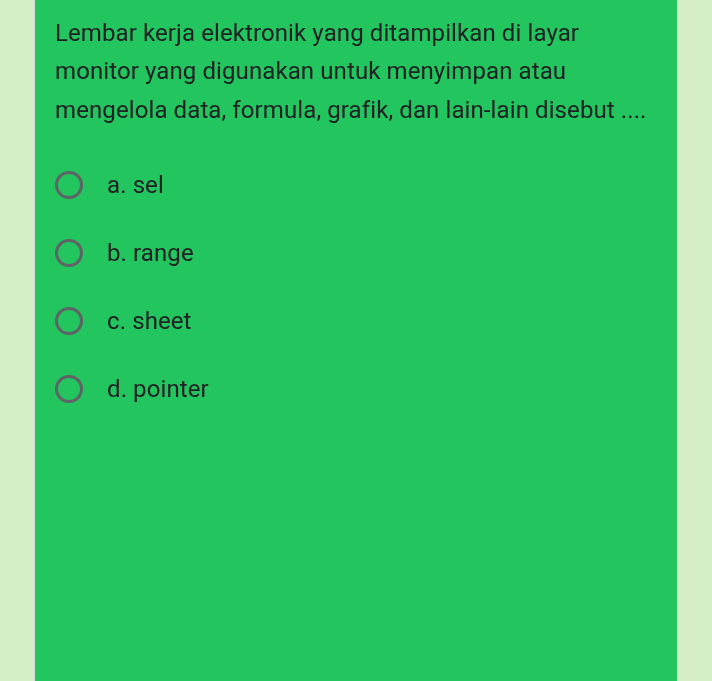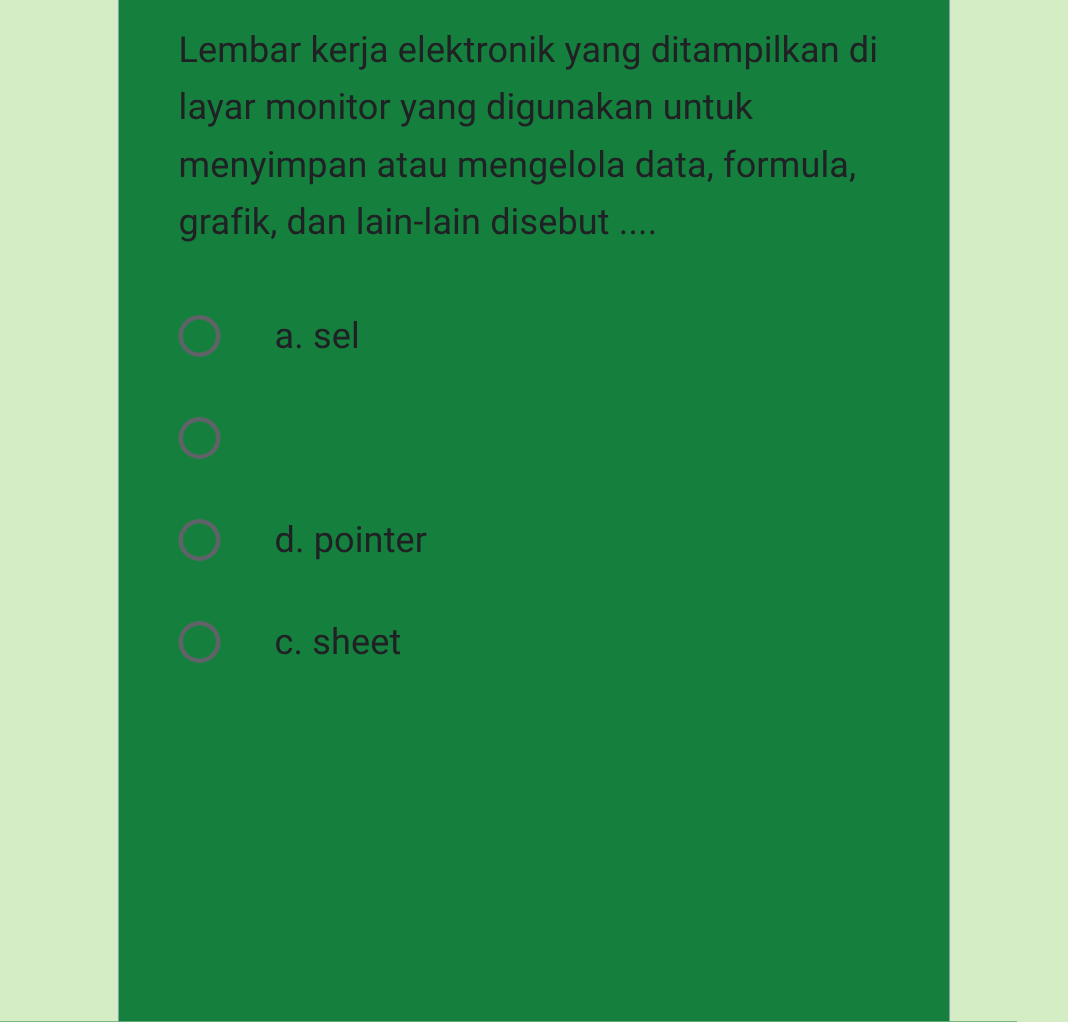--- a/index.html
+++ b/index.html
@@ -9,42 +9,42 @@
     }
     body {
       font-family: 'Roboto', Arial, sans-serif;
       background: #d4edc4;
       width: 712px;
       height: 681px;
       display: flex;
       justify-content: center;
     }
     .card {
-      background: #15803d;
-      width: 556px;
+      background: #22c55e;
+      width: 644px;
       border-left: 1px solid #dadce0;
       border-right: 1px solid #dadce0;
-      padding: 0 24px 24px 40px;
+      padding: 0 24px 24px 20px;
     }
     .question-text {
       font-size: 24px;
       color: #202124;
       line-height: 1.6;
       padding-top: 14px;
       padding-bottom: 30px;
       letter-spacing: 0.1px;
     }
     .options {
       display: flex;
       flex-direction: column;
       gap: 16px;
     }
     .option {
       display: flex;
-      gap: 36px;
+      gap: 24px;
       padding: 12px 0;
       cursor: pointer;
     }
     .radio {
       width: 28px;
       height: 28px;
       border: 3px solid #5f6368;
       border-radius: 50%;
       flex-shrink: 0;
     }
@@ -59,23 +59,24 @@
 
 <div class="card">
   <div class="question-text">Lembar kerja elektronik yang ditampilkan di layar monitor yang digunakan untuk menyimpan atau mengelola data, formula, grafik, dan lain-lain disebut ....</div>
   <div class="options">
     <div class="option">
       <div class="radio"></div>
       <span class="option-label">a. sel</span>
     </div>
     <div class="option">
       <div class="radio"></div>
+      <span class="option-label">b. range</span>
+    </div>
+    <div class="option">
+      <div class="radio"></div>
+      <span class="option-label">c. sheet</span>
     </div>
     <div class="option">
       <div class="radio"></div>
       <span class="option-label">d. pointer</span>
     </div>
-    <div class="option">
-      <div class="radio"></div>
-      <span class="option-label">c. sheet</span>
-    </div>
   </div>
 </div>
 
 </body></html>

